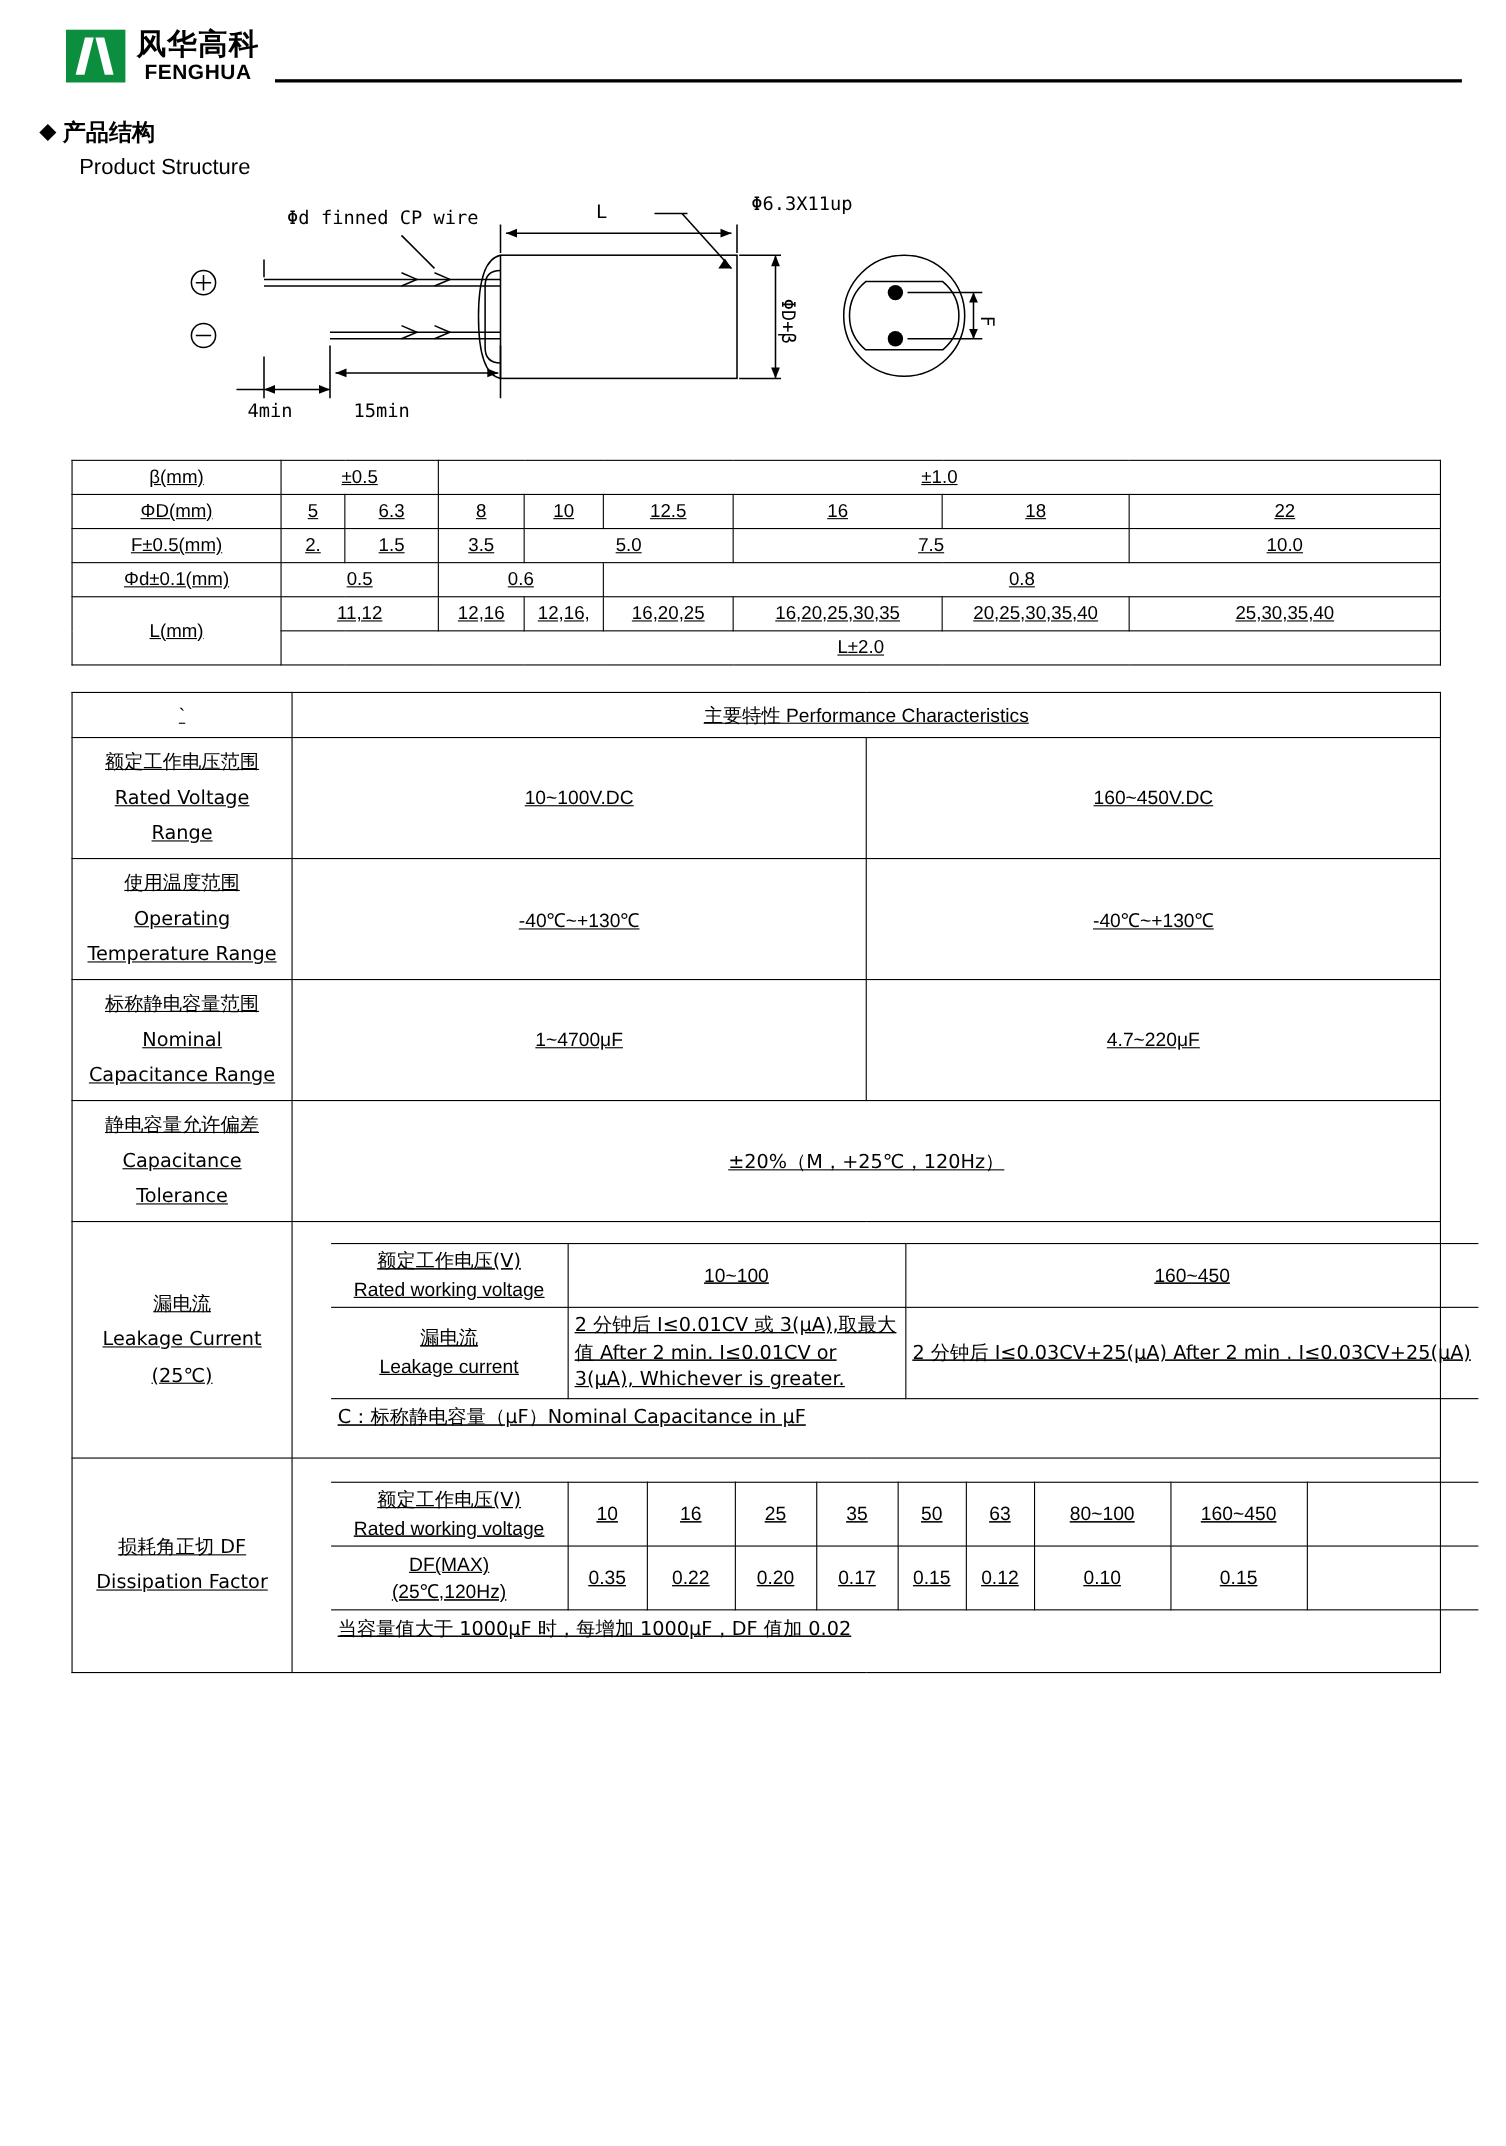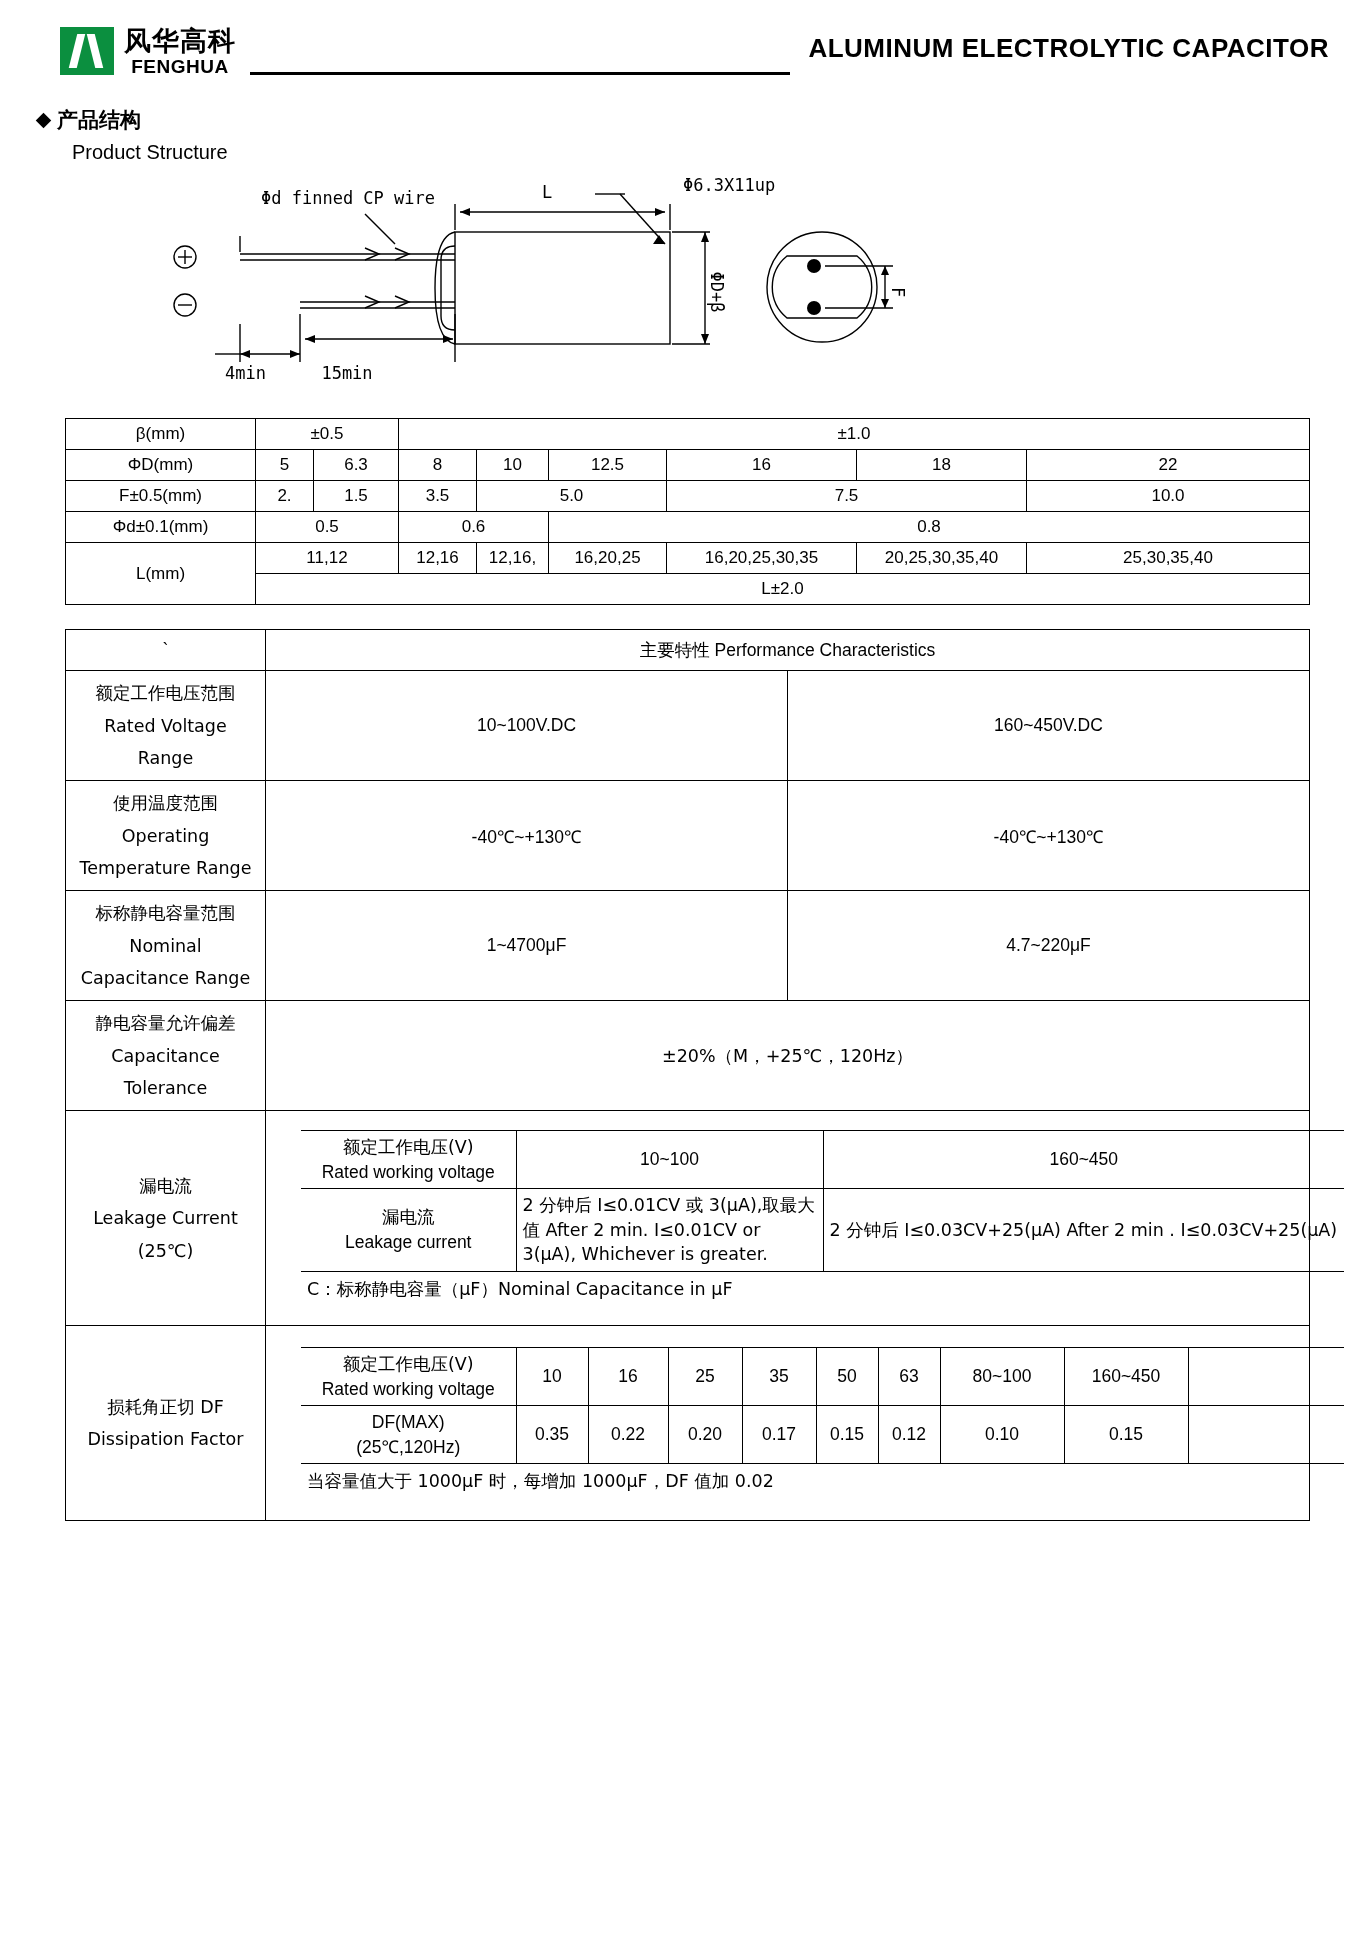--- a/index.html
+++ b/index.html
@@ -113,20 +113,21 @@
     width: 100%;
     height: 230px;
   }
 
   
   table {
     border-collapse: collapse;
     width: 1245px;
     margin-left: 35px;
     font-size: 17px;
+    text-decoration: underline;
   }
   table.dims { margin-top: 14px; }
   table.dims td {
     border: 1px solid #000;
     text-align: center;
     height: 31px;
     padding: 1px 4px;
     font-family: "Liberation Sans", sans-serif;
   }
   table.dims td.lbl { width: 190px; }
@@ -168,21 +169,20 @@
 
   <div class="header">
     <div class="logo-block">
       <div class="logo-mark"></div>
       <div class="logo-text">
         <div class="logo-cn">风华高科</div>
         <div class="logo-en">FENGHUA</div>
       </div>
     </div>
     <div class="header-rule"></div>
-    <div class="header-title">ALUMINUM ELECTROLYTIC CAPACITOR</div>
   </div>
 
   <div class="section">
     <div class="sec-head-cn">
       <span class="diamond"></span>
       <span>产品结构</span>
     </div>
     <div class="sec-head-en">Product Structure</div>
 
     <div class="drawing">

